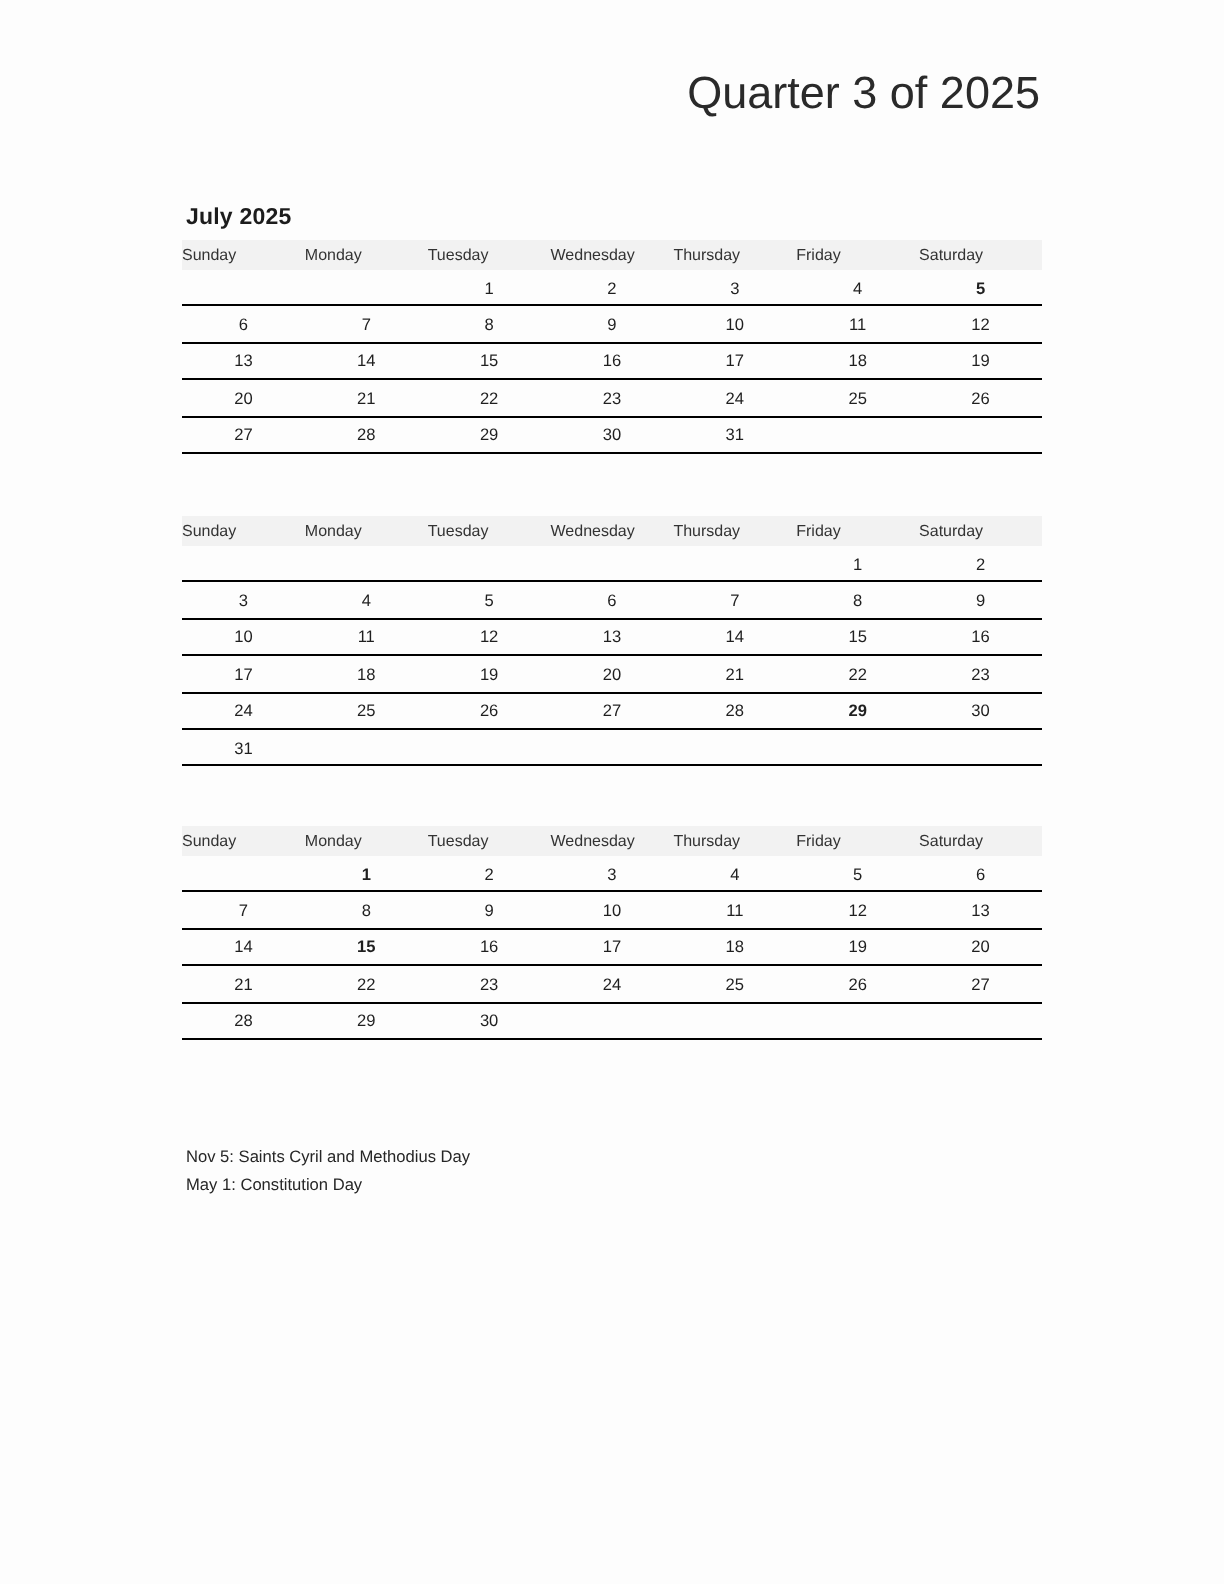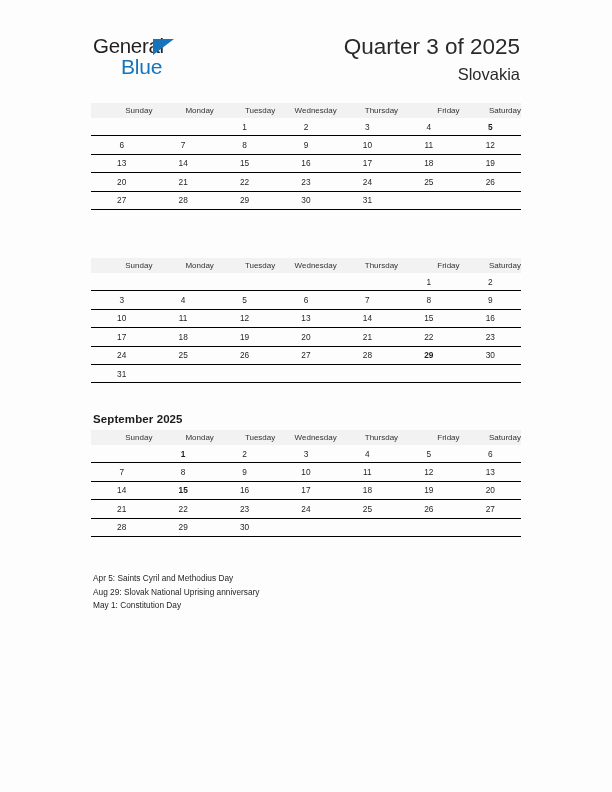--- a/index.html
+++ b/index.html
@@ -57,21 +57,20 @@
     font-size: 21px;
     letter-spacing: -0.2px;
     color: #1574bb;
     line-height: 24px;
   }
 
   .title-block {
     position: absolute;
     right: 92px;
     top: 34px;
-    text-align: right;
   }
   .q-title {
     font-size: 22.5px;
     color: #2a2a2a;
     line-height: 26px;
     white-space: nowrap;
   }
   .q-sub {
     font-size: 16.5px;
     color: #2a2a2a;
@@ -102,21 +101,21 @@
     border-collapse: collapse;
     width: 430px;
     table-layout: fixed;
   }
   table.cal th {
     background: #f2f2f2;
     font-size: 8px;
     font-weight: normal;
     color: #333;
     height: 15px;
-    text-align: right;
+    text-align: left;
     border: none;
     padding: 0;
     margin-top: 15px;
   }
   table.cal td {
     height: 17.4px;
     text-align: center;
     font-size: 8.3px;
     color: #1f1f1f;
     border-top: 1px solid #000;
@@ -150,34 +149,29 @@
     color: #262626;
     line-height: 13.5px;
     white-space: nowrap;
   }
 </style>
 </head>
 <body>
 
 <div class="header">
 
-  <div class="logo">
-    <span class="logo-general">General</span>
-    <span class="logo-tri"></span>
-    <span class="logo-blue">Blue</span>
-  </div>
 
   <div class="title-block">
     <div class="q-title">Quarter 3 of 2025</div>
-    <div class="q-sub">Slovakia</div>
   </div>
 
 </div>
 
 <div class="month" id="month-0">
+    <div class="month-title">July 2025</div>
     <table class="cal">
       <thead>
         <tr>
           <th>Sunday</th>
           <th>Monday</th>
           <th>Tuesday</th>
           <th>Wednesday</th>
           <th>Thursday</th>
           <th>Friday</th>
           <th>Saturday</th>
@@ -297,21 +291,20 @@
           <td class="empty"></td>
           <td class="empty"></td>
           <td class="empty"></td>
           <td class="empty"></td>
           <td class="empty"></td>
         </tr>
       </tbody>
     </table>
   </div>
 <div class="month" id="month-2">
-    <div class="month-title">September 2025</div>
     <table class="cal">
       <thead>
         <tr>
           <th>Sunday</th>
           <th>Monday</th>
           <th>Tuesday</th>
           <th>Wednesday</th>
           <th>Thursday</th>
           <th>Friday</th>
           <th>Saturday</th>
@@ -361,16 +354,15 @@
           <td class="empty"></td>
           <td class="empty"></td>
           <td class="empty"></td>
           <td class="empty"></td>
         </tr>
       </tbody>
     </table>
   </div>
 
 <div class="holidays">
-    <div class="hrow">Apr 5: Saints Cyril and Methodius Day</div>
-    <div class="hrow">Aug 29: Slovak National Uprising anniversary</div>
+    <div class="hrow">Nov 5: Saints Cyril and Methodius Day</div>
     <div class="hrow">May 1: Constitution Day</div>
   </div>
 
 </body></html>

